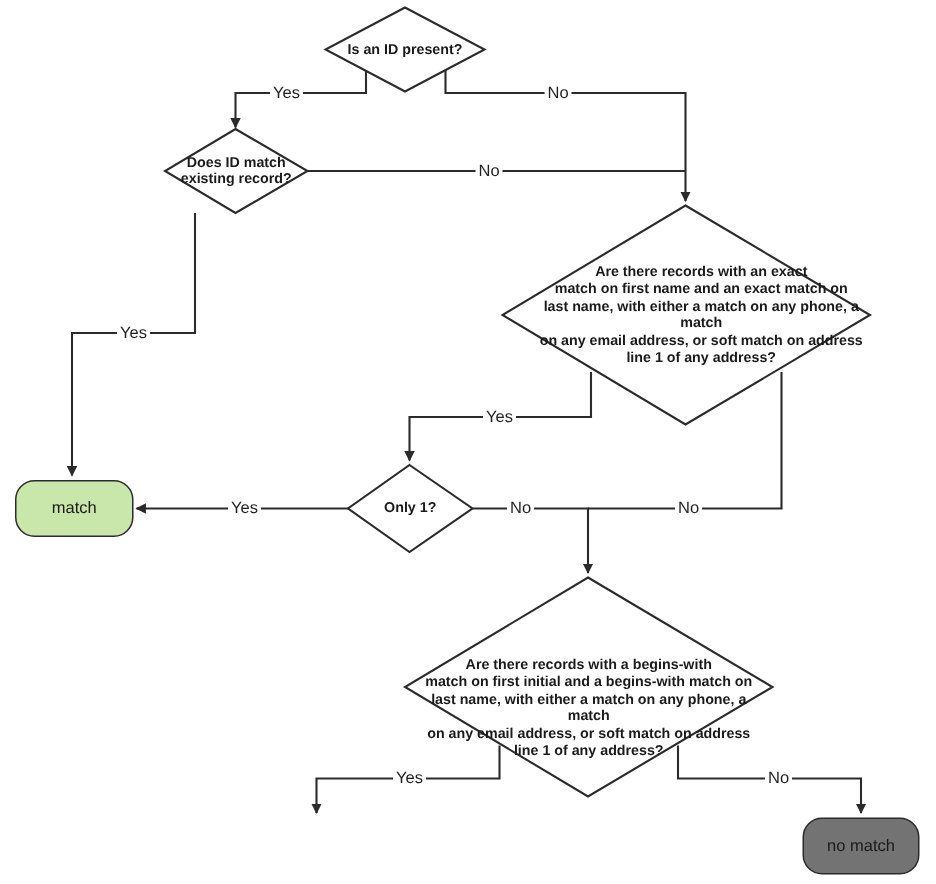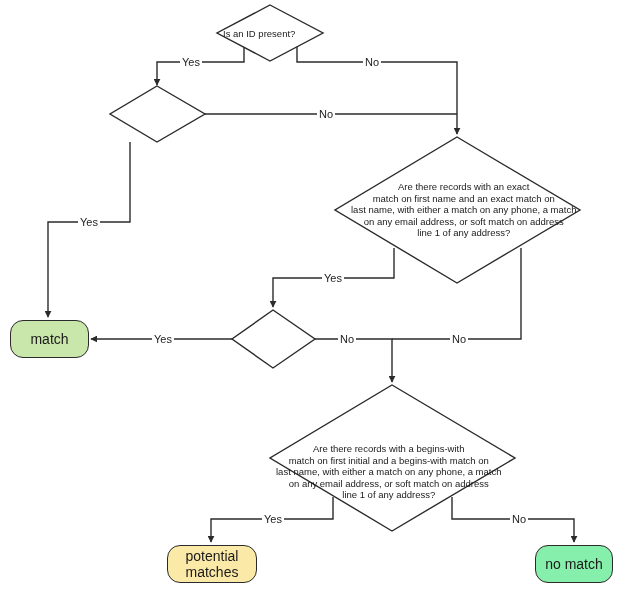--- a/index.html
+++ b/index.html
@@ -10,42 +10,43 @@
     overflow:hidden;
   }
   #canvas{position:relative;width:624px;height:589px;}
 
   svg#wires{position:absolute;left:0;top:0;width:624px;height:589px;}
 
   .node{position:absolute;box-sizing:border-box;}
 
   
   .diamond{
-    display:flex;align-items:center;justify-content:flex-start;
+    display:flex;align-items:center;justify-content:center;
     text-align:center;
     color:#1a1a1a;
+    font-weight:bold;
   }
   .diamond .dtext{
     position:relative;z-index:2;
     line-height:11.5px;
     white-space:pre-line;
     padding:0 6px;
   }
 
   
   .pill{
     display:flex;align-items:center;justify-content:center;
     border:1.4px solid #2b2b2b;
     border-radius:13px;
     text-align:center;
     color:#1a1a1a;
   }
 
   .fs-small{font-size:9.5px;}
-  .fs-med{font-size:14px;}
+  .fs-med{font-size:11px;}
 
   
   .elabel{
     position:absolute;
     font-size:11px;
     color:#222;
     background:#ffffff;
     padding:0 2px;
     line-height:10px;
     white-space:nowrap;
@@ -90,47 +91,51 @@
       <polygon points="457,137 580,210 457,283 335,210" fill="#ffffff"></polygon>
       <polygon points="273,310 315,339 273,368 232,339" fill="#ffffff"></polygon>
       <polygon points="392,385 515,458 392,531 270,458" fill="#ffffff"></polygon>
     </g>
   </svg>
 
   <div class="node diamond fs-small" style="left:217px;top:5px;width:106px;height:57px;">
     <span class="dtext">Is an ID present?</span>
   </div>
 
+  <div class="node diamond fs-small" style="left:110px;top:86px;width:95px;height:56px;">
+    <span class="dtext">Does ID match
+existing record?</span>
+  </div>
 
   <div class="node diamond fs-small" style="left:345px;top:137px;width:245px;height:146px;">
     <span class="dtext">Are there records with an exact
 match on first name and an exact match on
 last name, with either a match on any phone, a match
 on any email address, or soft match on address
 line 1 of any address?</span>
   </div>
 
+  <div class="node diamond fs-small" style="left:232px;top:310px;width:83px;height:58px;">
+    <span class="dtext">Only 1?</span>
+  </div>
 
   <div class="node diamond fs-small" style="left:270px;top:399px;width:245px;height:146px;">
     <span class="dtext">Are there records with a begins-with
 match on first initial and a begins-with match on
 last name, with either a match on any phone, a match
 on any email address, or soft match on address
 line 1 of any address?</span>
   </div>
 
   <div class="node pill fs-med" style="left:10px;top:320px;width:79px;height:38px;background:#c9e7ab;">
     <span>match</span>
   </div>
 
-  <div class="node pill fs-med" style="left:167px;top:545px;width:90px;height:38px;background:#fbe9a8;">
-    <span>potential matches</span>
-  </div>
 
-  <div class="node pill fs-med" style="left:535px;top:545px;width:78px;height:38px;background:#86efac;">
+  <div class="node pill fs-med" style="left:535px;top:545px;width:78px;height:38px;background:#737373;">
     <span>no match</span>
   </div>
 
   <div class="elabel" style="left:180px;top:57px;">Yes</div>
 
   <div class="elabel" style="left:363px;top:57px;">No</div>
 
   <div class="elabel" style="left:78px;top:217px;">Yes</div>
 
   <div class="elabel" style="left:317px;top:109px;">No</div>

